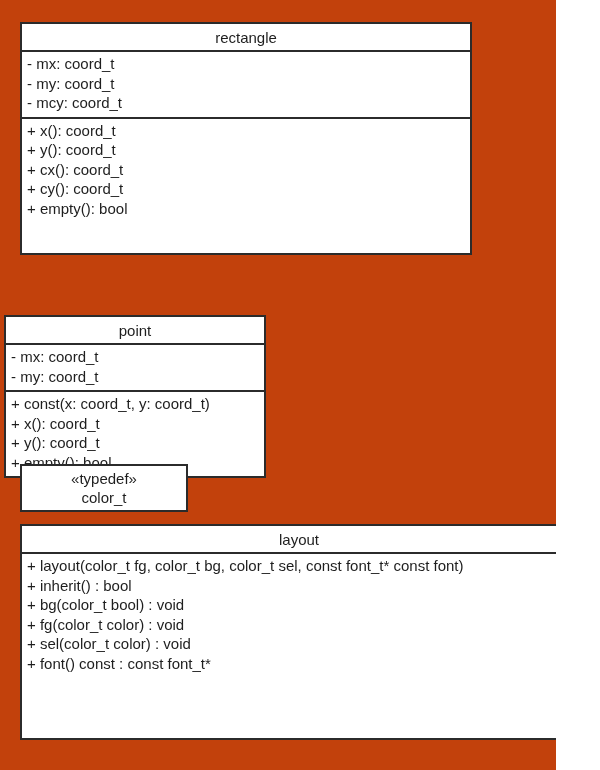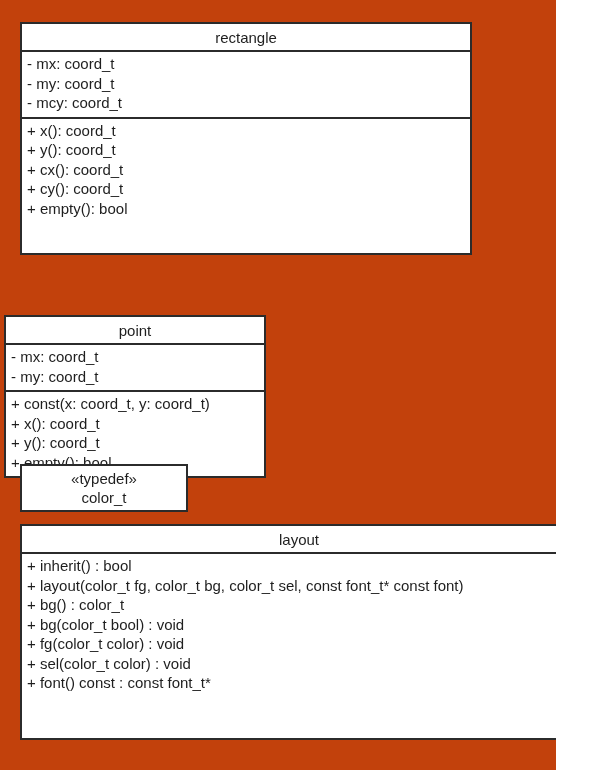--- a/index.html
+++ b/index.html
@@ -96,23 +96,22 @@
   </div>
 
   <div class="typedef-box" id="box-typedef">
     <div>«typedef»</div>
     <div>color_t</div>
   </div>
 
   <div class="uml-class" id="box-layout">
     <div class="uml-title">layout</div>
     <div class="uml-compartment">
+      <div class="member-line">+ layout(color_t fg, color_t bg, color_t sel, const font_t* const font)</div>
       <div class="member-line">+ inherit() : bool</div>
-      <div class="member-line">+ layout(color_t fg, color_t bg, color_t sel, const font_t* const font)</div>
-      <div class="member-line">+ bg() : color_t</div>
       <div class="member-line">+ bg(color_t bool) : void</div>
       <div class="member-line">+ fg(color_t color) : void</div>
       <div class="member-line">+ sel(color_t color) : void</div>
       <div class="member-line">+ font() const : const font_t*</div>
     </div>
   </div>
 
 </div>
 
 </body></html>

